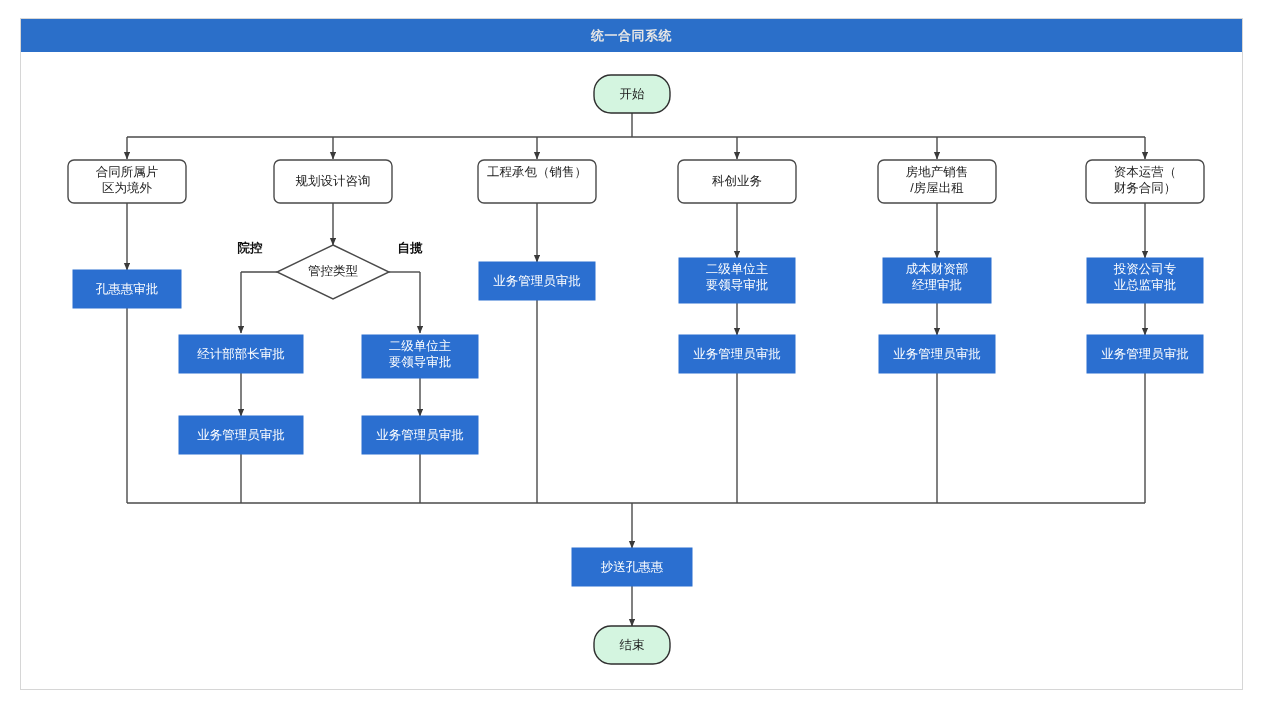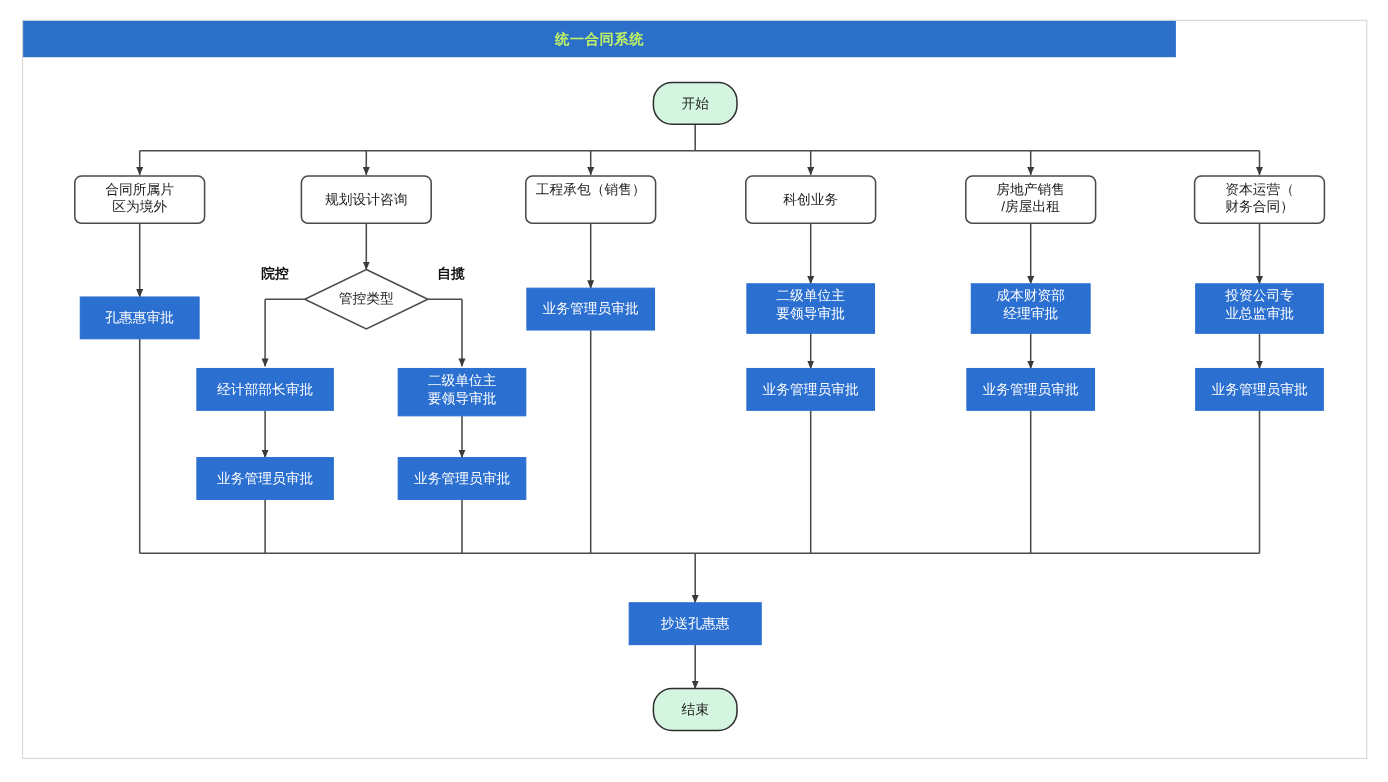--- a/index.html
+++ b/index.html
@@ -26,24 +26,24 @@
     width: 1223px;
     height: 672px;
     border: 1px solid #d6d6d6;
     box-sizing: border-box;
     background: #ffffff;
   }
   .titlebar {
     position: absolute;
     left: 21px;
     top: 19px;
-    width: 1048px;
+    width: 1221px;
     height: 33px;
     background: #2b6fc9;
-    color: #bef264;
+    color: #e5e5e5;
     font-size: 13px;
     font-weight: bold;
     display: flex;
     align-items: center;
     justify-content: center;
     letter-spacing: 0.5px;
     box-sizing: border-box;
   }
   svg.canvas {
     position: absolute;

